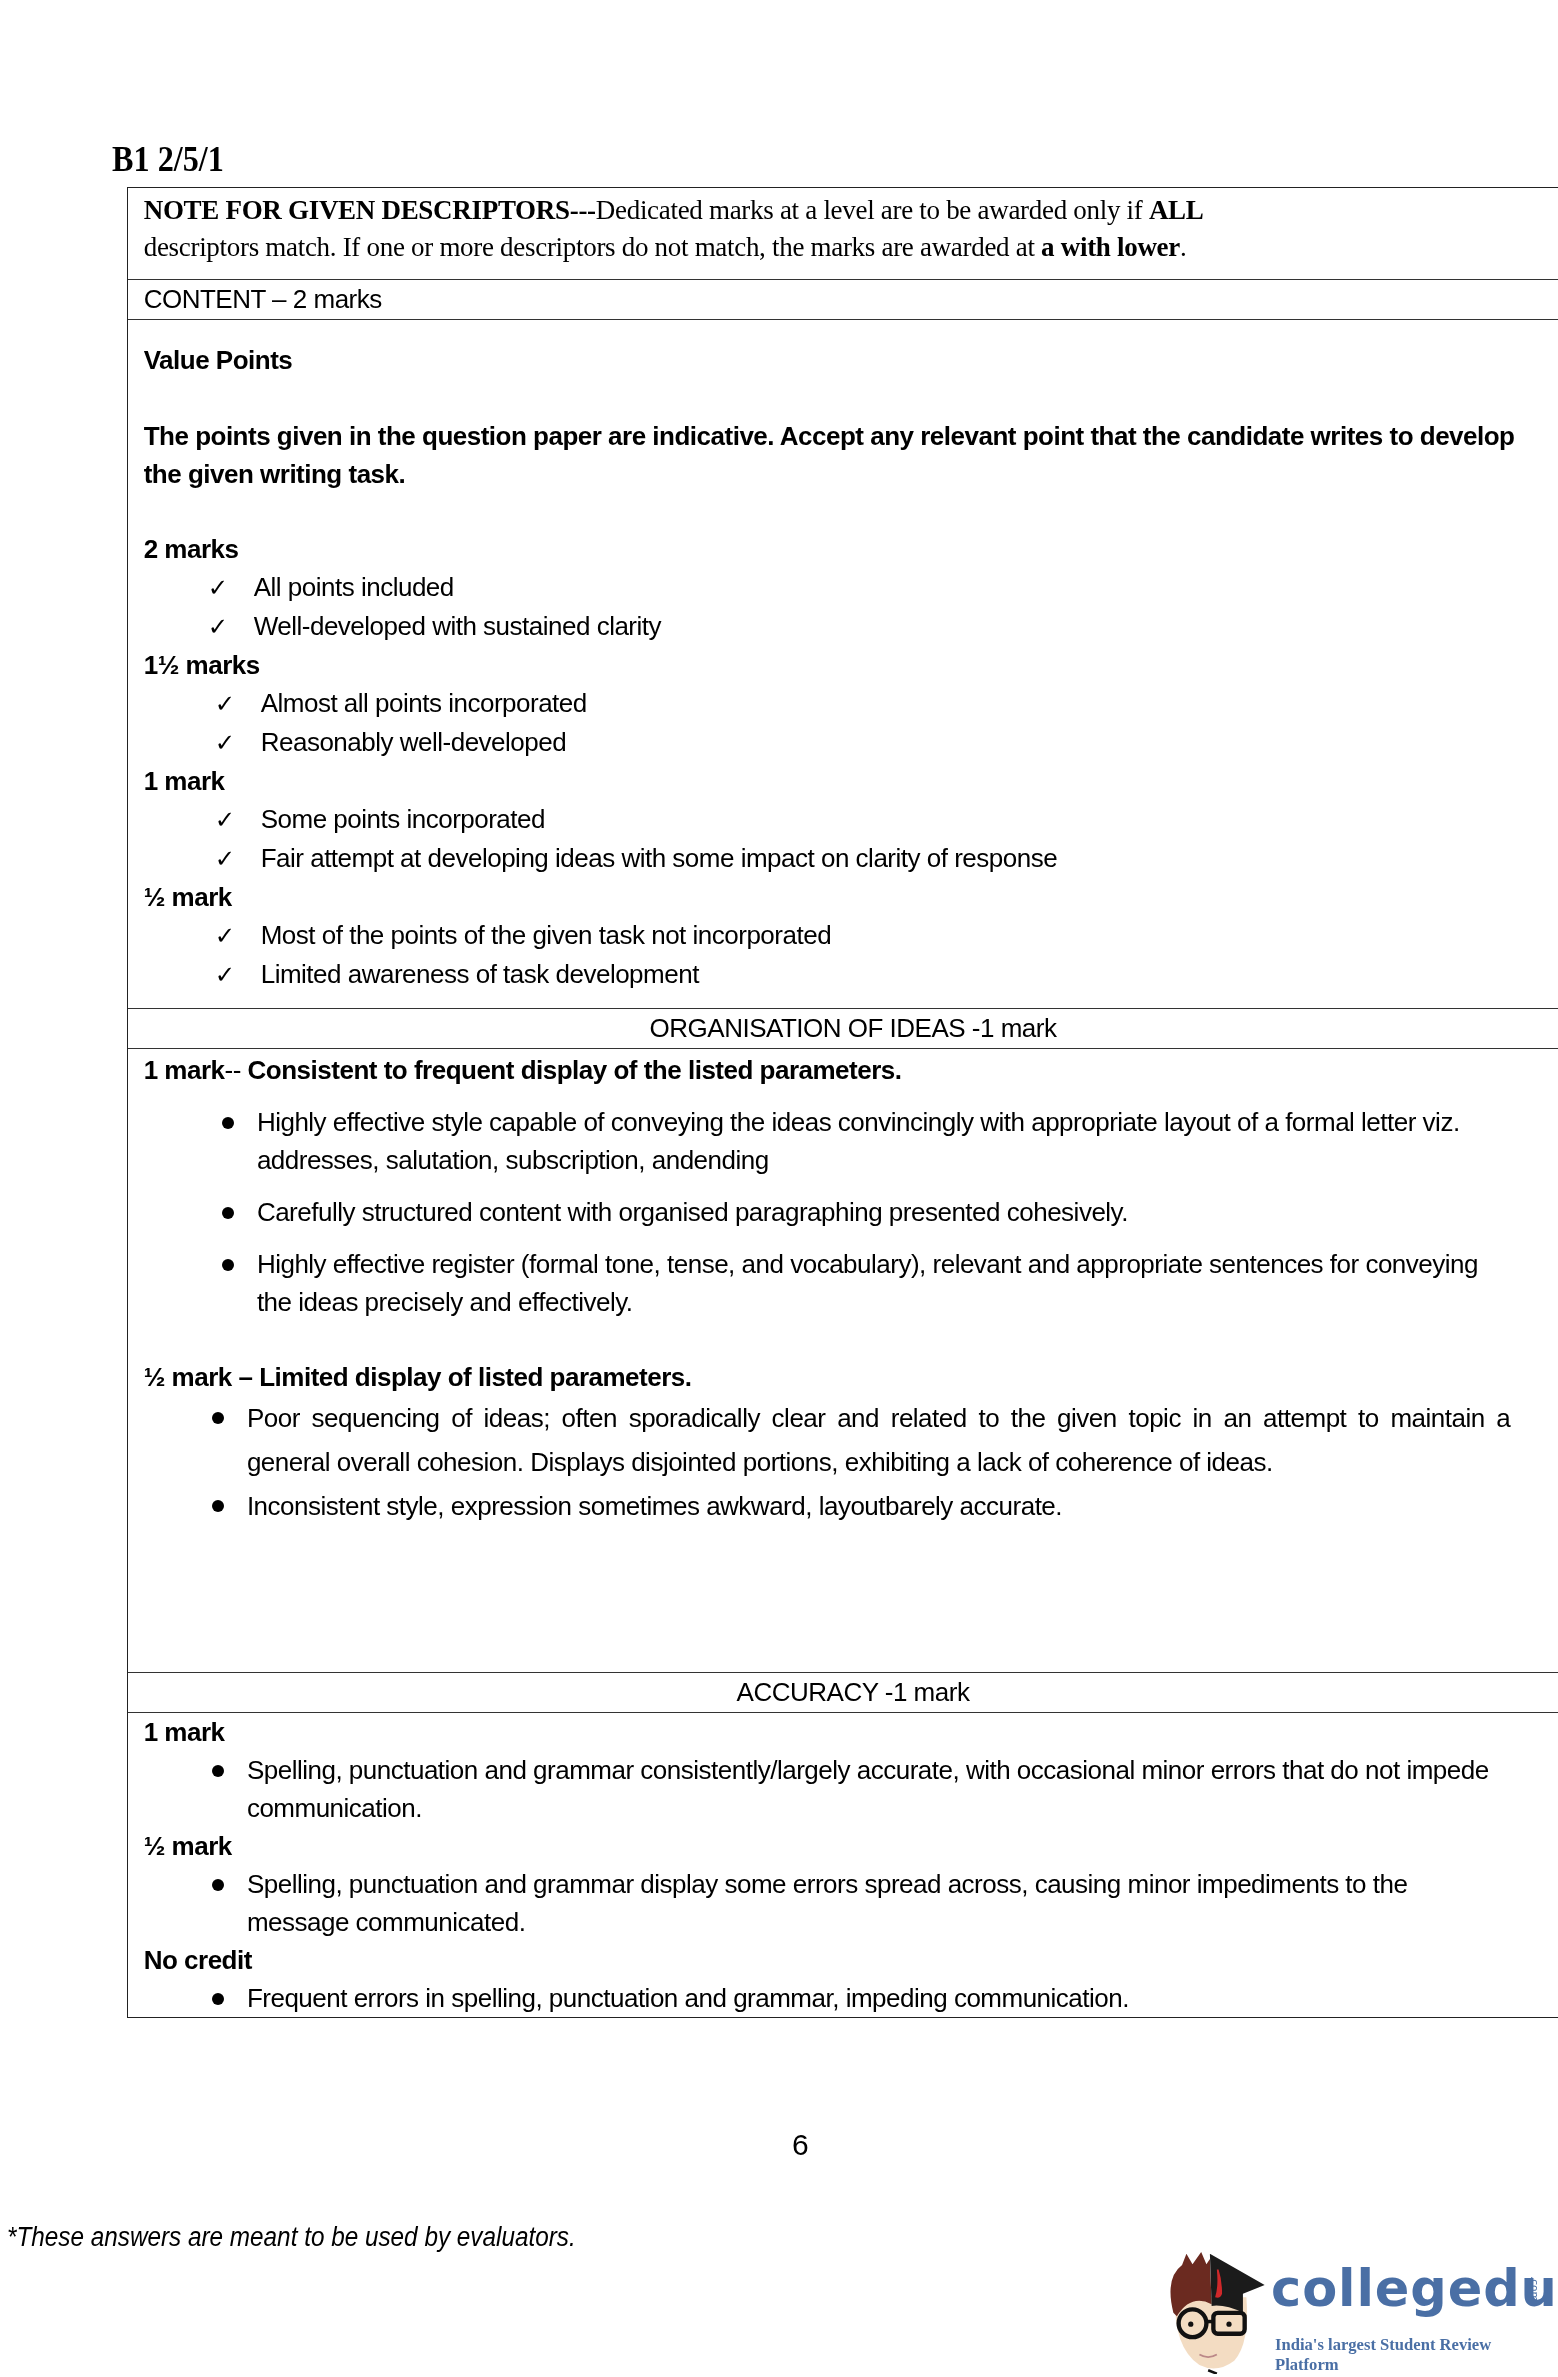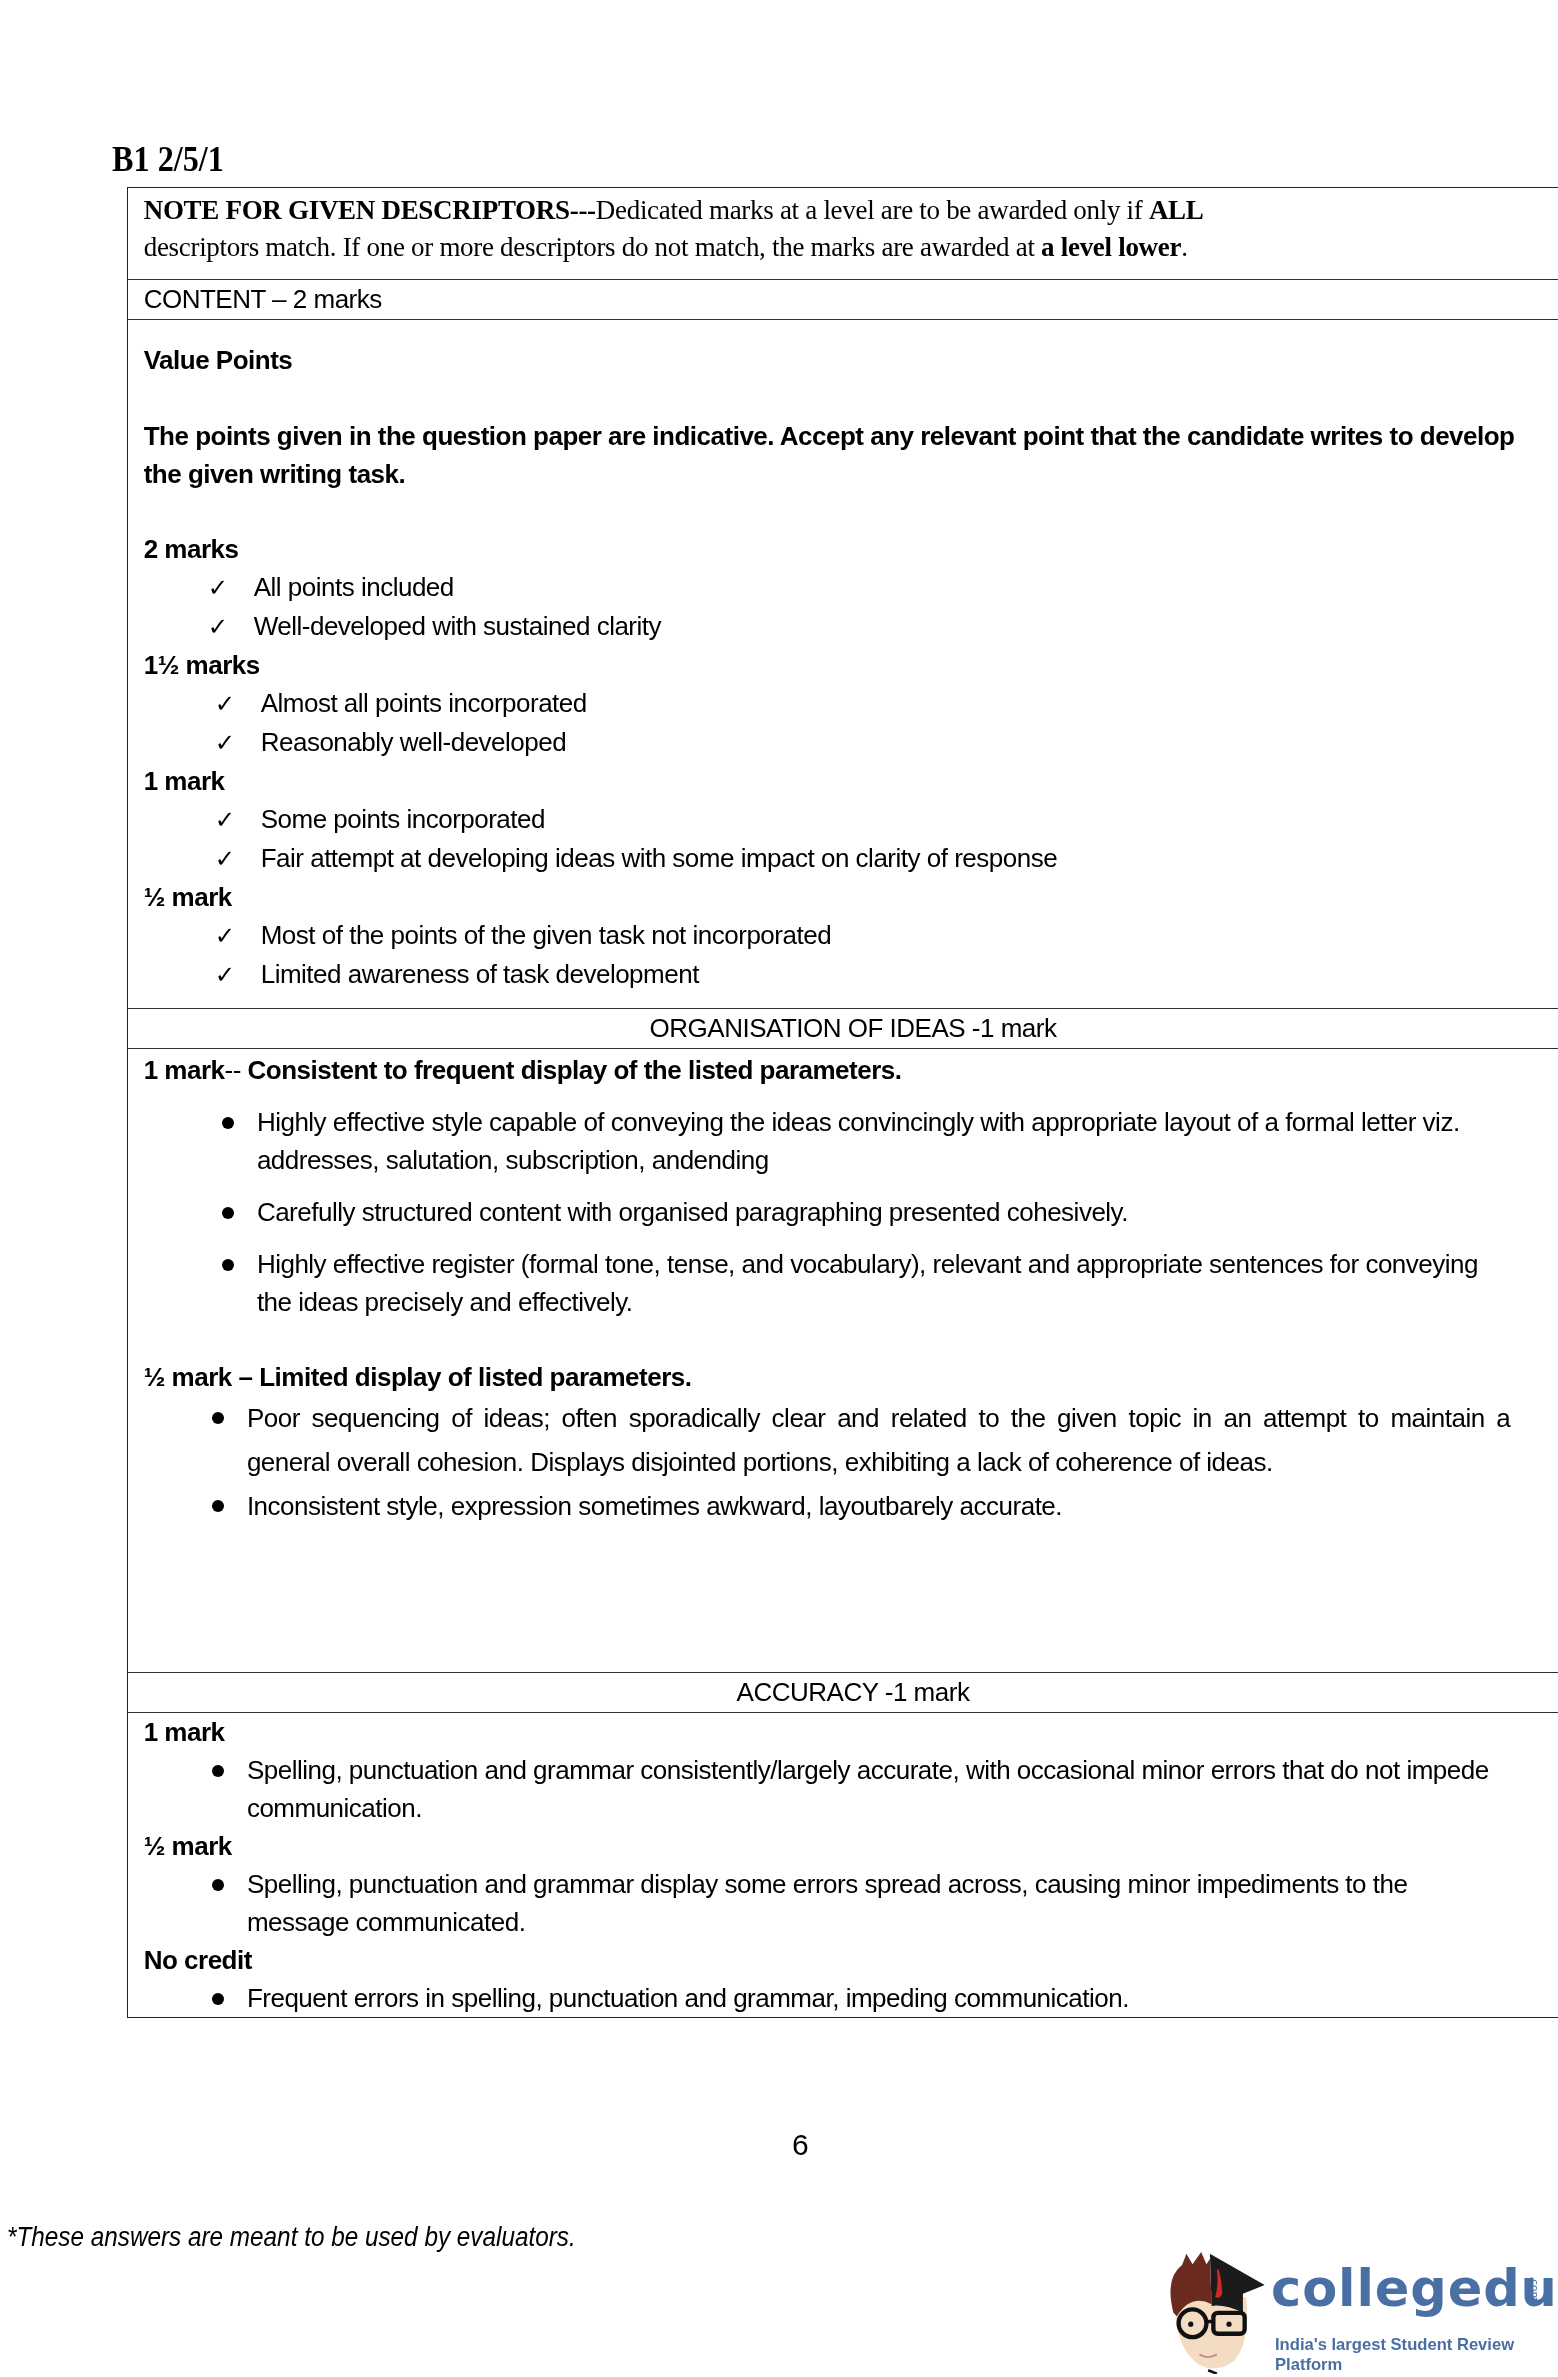--- a/index.html
+++ b/index.html
@@ -62,34 +62,34 @@
       font-family: "DejaVu Sans", sans-serif; font-weight: bold; font-size: 51px;
       color: #4a6fa5; letter-spacing: 0.9px;
     }
     .logo-com {
       position: absolute; left: 385px; top: 33px;
       font-family: "DejaVu Sans", sans-serif; font-size: 10.5px; color: #4a6fa5;
       transform: rotate(90deg); transform-origin: left top;
     }
     .logo-tag {
       position: absolute; left: 119px; top: 92px;
-      font-family: Liberation Sans, sans-serif; font-weight: bold; font-size: 16.6px; color: #4a6fa5;
+      font-family: Liberation Serif, serif; font-weight: bold; font-size: 16.6px; color: #4a6fa5;
     }
   </style>
 </head>
 <body>
 
 <div class="page-code">B1 2/5/1</div>
 
 <div class="rubric">
 
   <div class="row note-row">
     <p>
       <b>NOTE FOR GIVEN DESCRIPTORS---</b><span>Dedicated marks at a level are to be awarded only if </span><b>ALL</b><br>
-      <span>descriptors match. If one or more descriptors do not match, the marks are awarded at </span><b>a level lower</b><span>.</span>
+      <span>descriptors match. If one or more descriptors do not match, the marks are awarded at </span><b>a with lower</b><span>.</span>
     </p>
   </div>
 
   <div class="row head-row cal">
     <span>CONTENT – 2 marks</span>
   </div>
 
   <div class="row content-row cal">
     <div style="height:21px"></div>
     <div class="txt bold">Value Points</div>

